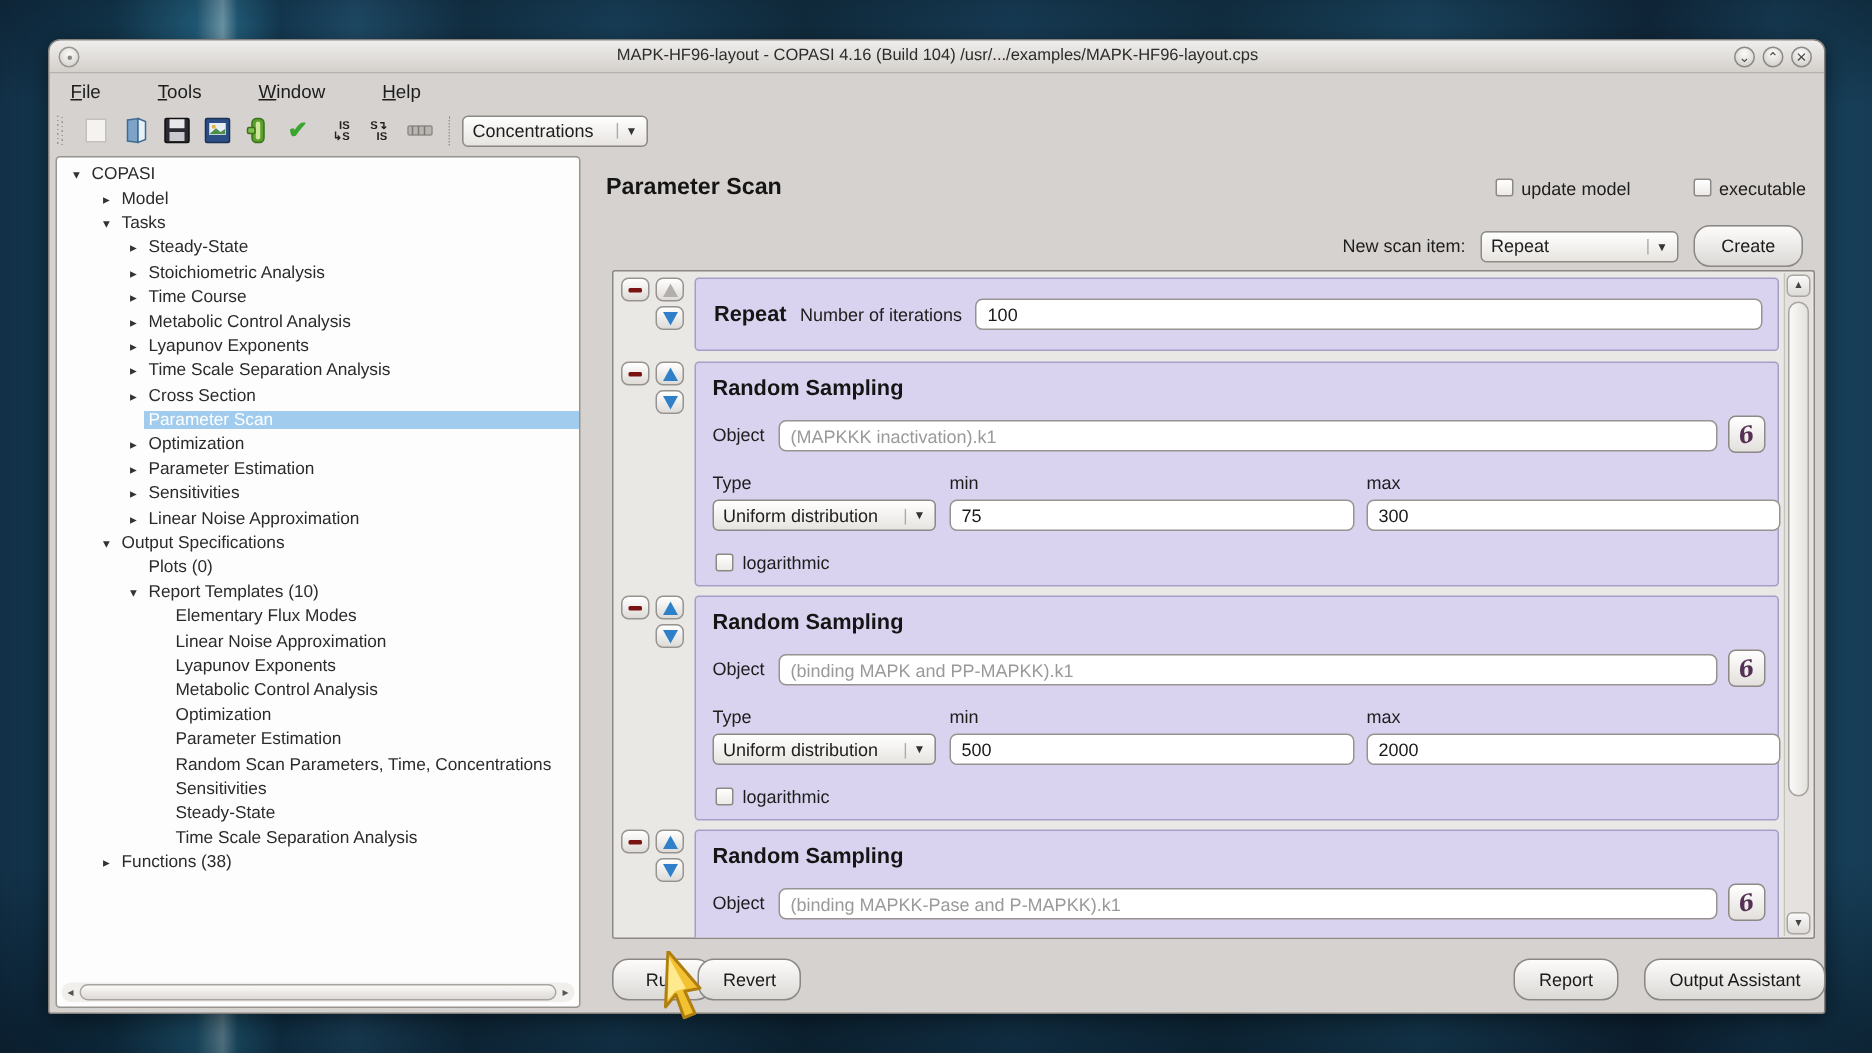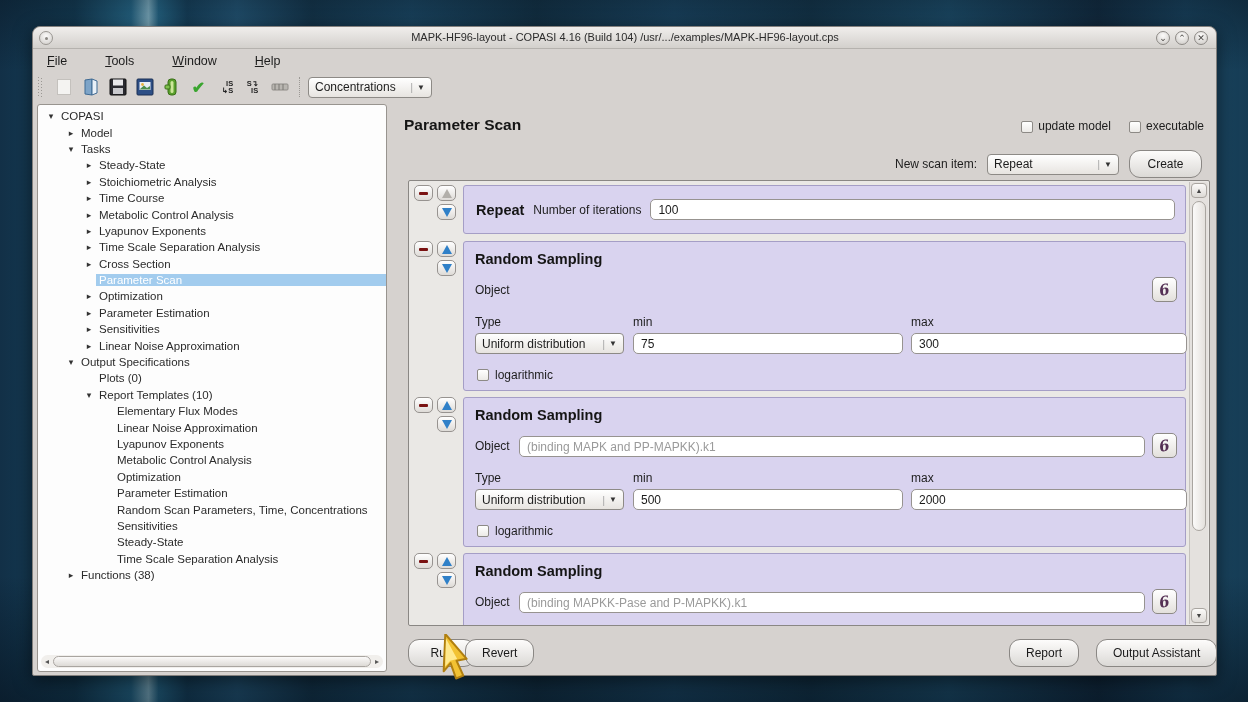--- a/index.html
+++ b/index.html
@@ -82,21 +82,21 @@
   .hscroll {
     position:absolute; left:3px; right:3px; bottom:3px; height:13px;
     display:flex; align-items:center; background:#f1efec; border-radius:7px;
   }
   .hs-arrow { width:12px; font-size:8px; color:#555; text-align:center; }
   .hs-thumb { flex:1; height:11px; border:1px solid #a9a5a0; border-radius:6px; background:linear-gradient(#fbfaf9,#dddad6); }
 
   
   #main-title { position:absolute; left:371px; top:89px; font-size:15.5px; font-weight:bold; color:#151515; }
   .chk-row { position:absolute; top:92px; right:12px; display:flex; gap:18px; align-items:center; font-size:12px; color:#1d1d1d; }
-  .chk-pair { display:flex; align-items:flex-end; gap:5px; }
+  .chk-pair { display:flex; align-items:flex-start; gap:5px;margin-left:24px; }
   .checkbox { width:12px; height:12px; border:1px solid #8d8a86; border-radius:2px; background:linear-gradient(#fff,#eceae7); }
   .newscan-row { position:absolute; top:123px; right:14px; display:flex; align-items:center; gap:10px; font-size:12px; color:#1d1d1d; }
   .pill-btn {
     height:28px; border:1px solid #8a8784; border-radius:11px; padding:0 16px;
     background:linear-gradient(#fdfcfb,#dbd9d6); font-size:12px; color:#1a1a1a;
     display:inline-flex; align-items:center; justify-content:center; white-space:nowrap;
   }
 
   
   #scrollframe {
@@ -441,20 +441,21 @@
 
       <div class="section" id="sec-repeat">
         <span class="sec-title">Repeat</span>
         <span class="rpt-label">Number of iterations</span>
         <input class="field" value="100" style="">
       </div>
 
       <div class="section" id="sec-rs1">
         <span class="sec-title rs-title">Random Sampling</span>
         <span class="obj-label">Object</span>
+        <input class="field obj-field" value="(MAPKKK inactivation).k1" style="">
         <div class="obj-btn">
             <span class="copasi-glyph">6</span>
           </div>
         <span class="col-label lab-type">Type</span>
         <span class="col-label lab-min">min</span>
         <span class="col-label lab-max">max</span>
         <div class="dropdown type-dd">
           <span>Uniform distribution</span>
           <span class="dd-tail">
               <span class="dd-bar">|</span>

